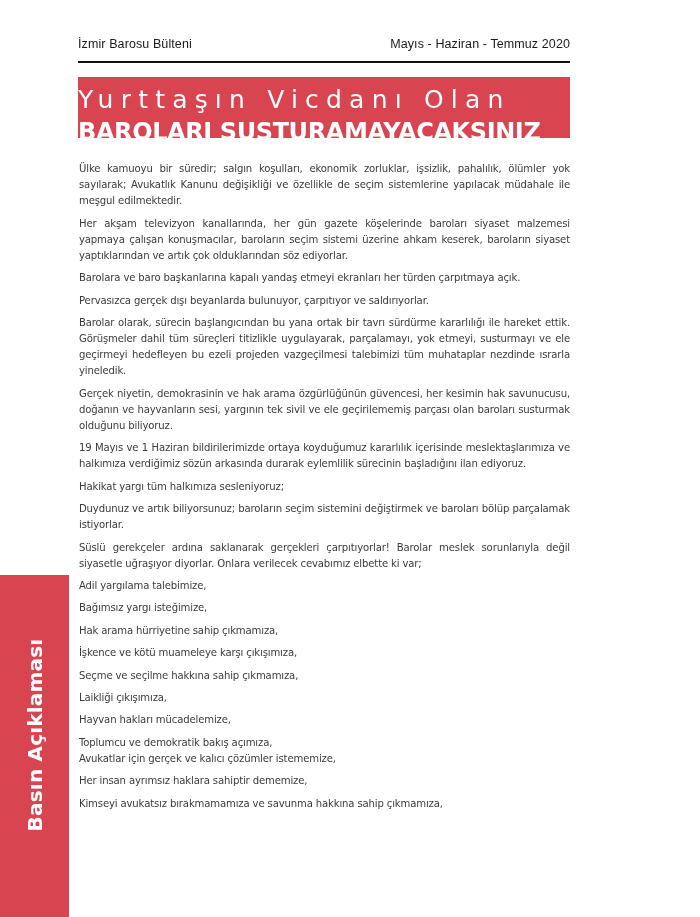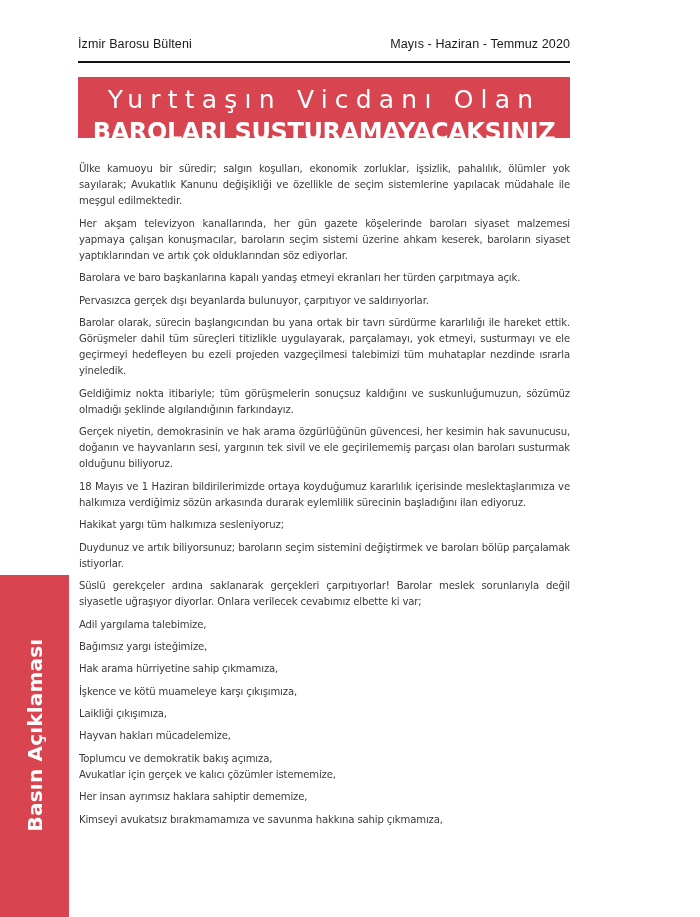--- a/index.html
+++ b/index.html
@@ -41,21 +41,20 @@
       background: #111111;
     }
     .banner {
       position: absolute;
       left: 78px;
       top: 77px;
       width: 492px;
       height: 61px;
       background: #d8444f;
       color: #ffffff;
-      text-align: center;
       font-family: "DejaVu Sans", sans-serif;
     }
     .banner-line1 {
       position: absolute;
       left: 0;
       right: 0;
       top: 8px;
       font-size: 25px;
       letter-spacing: 7.2px;
       font-weight: normal;
@@ -128,31 +127,31 @@
   <div class="banner-line1">Yurttaşın Vicdanı Olan</div>
   <div class="banner-line2">BAROLARI SUSTURAMAYACAKSINIZ</div>
 </div>
 
 <div class="content">
   <p class="para">Ülke kamuoyu bir süredir; salgın koşulları, ekonomik zorluklar, işsizlik, pahalılık, ölümler yok sayılarak; Avukatlık Kanunu değişikliği ve özellikle de seçim sistemlerine yapılacak müdahale ile meşgul edilmektedir.</p>
   <p class="para">Her akşam televizyon kanallarında, her gün gazete köşelerinde baroları siyaset malzemesi yapmaya çalışan konuşmacılar, baroların seçim sistemi üzerine ahkam keserek, baroların siyaset yaptıklarından ve artık çok olduklarından söz ediyorlar.</p>
   <p class="para">Barolara ve baro başkanlarına kapalı yandaş etmeyi ekranları her türden çarpıtmaya açık.</p>
   <p class="para">Pervasızca gerçek dışı beyanlarda bulunuyor, çarpıtıyor ve saldırıyorlar.</p>
   <p class="para">Barolar olarak, sürecin başlangıcından bu yana ortak bir tavrı sürdürme kararlılığı ile hareket ettik. Görüşmeler dahil tüm süreçleri titizlikle uygulayarak, parçalamayı, yok etmeyi, susturmayı ve ele geçirmeyi hedefleyen bu ezeli projeden vazgeçilmesi talebimizi tüm muhataplar nezdinde ısrarla yineledik.</p>
-  <p class="para">Geldiğimiz nokta itibariyle; tüm görüşmelerin sonuçsuz kaldığını ve suskunluğumuzun, sözümüz olmadığı şeklinde algılandığının farkındayız.</p>
   <p class="para">Gerçek niyetin, demokrasinin ve hak arama özgürlüğünün güvencesi, her kesimin hak savunucusu, doğanın ve hayvanların sesi, yargının tek sivil ve ele geçirilememiş parçası olan baroları susturmak olduğunu biliyoruz.</p>
-  <p class="para">18 Mayıs ve 1 Haziran bildirilerimizde ortaya koyduğumuz kararlılık içerisinde meslektaşlarımıza ve halkımıza verdiğimiz sözün arkasında durarak eylemlilik sürecinin başladığını ilan ediyoruz.</p>
+  <p class="para">19 Mayıs ve 1 Haziran bildirilerimizde ortaya koyduğumuz kararlılık içerisinde meslektaşlarımıza ve halkımıza verdiğimiz sözün arkasında durarak eylemlilik sürecinin başladığını ilan ediyoruz.</p>
   <p class="para">Hakikat yargı tüm halkımıza sesleniyoruz;</p>
   <p class="para">Duydunuz ve artık biliyorsunuz; baroların seçim sistemini değiştirmek ve baroları bölüp parçalamak istiyorlar.</p>
   <p class="para">Süslü gerekçeler ardına saklanarak gerçekleri çarpıtıyorlar! Barolar meslek sorunlarıyla değil siyasetle uğraşıyor diyorlar. Onlara verilecek cevabımız elbette ki var;</p>
 
   <div class="list-item">Adil yargılama talebimize,</div>
   <div class="list-item">Bağımsız yargı isteğimize,</div>
   <div class="list-item">Hak arama hürriyetine sahip çıkmamıza,</div>
   <div class="list-item">İşkence ve kötü muameleye karşı çıkışımıza,</div>
+  <div class="list-item">Seçme ve seçilme hakkına sahip çıkmamıza,</div>
   <div class="list-item">Laikliği çıkışımıza,</div>
   <div class="list-item">Hayvan hakları mücadelemize,</div>
   <div class="list-item tight">Toplumcu ve demokratik bakış açımıza,</div>
   <div class="list-item">Avukatlar için gerçek ve kalıcı çözümler istememize,</div>
   <div class="list-item">Her insan ayrımsız haklara sahiptir dememize,</div>
   <div class="list-item">Kimseyi avukatsız bırakmamamıza ve savunma hakkına sahip çıkmamıza,</div>
 </div>
 
 <div class="side-tab">
   <div class="side-tab-label">Basın Açıklaması</div>

